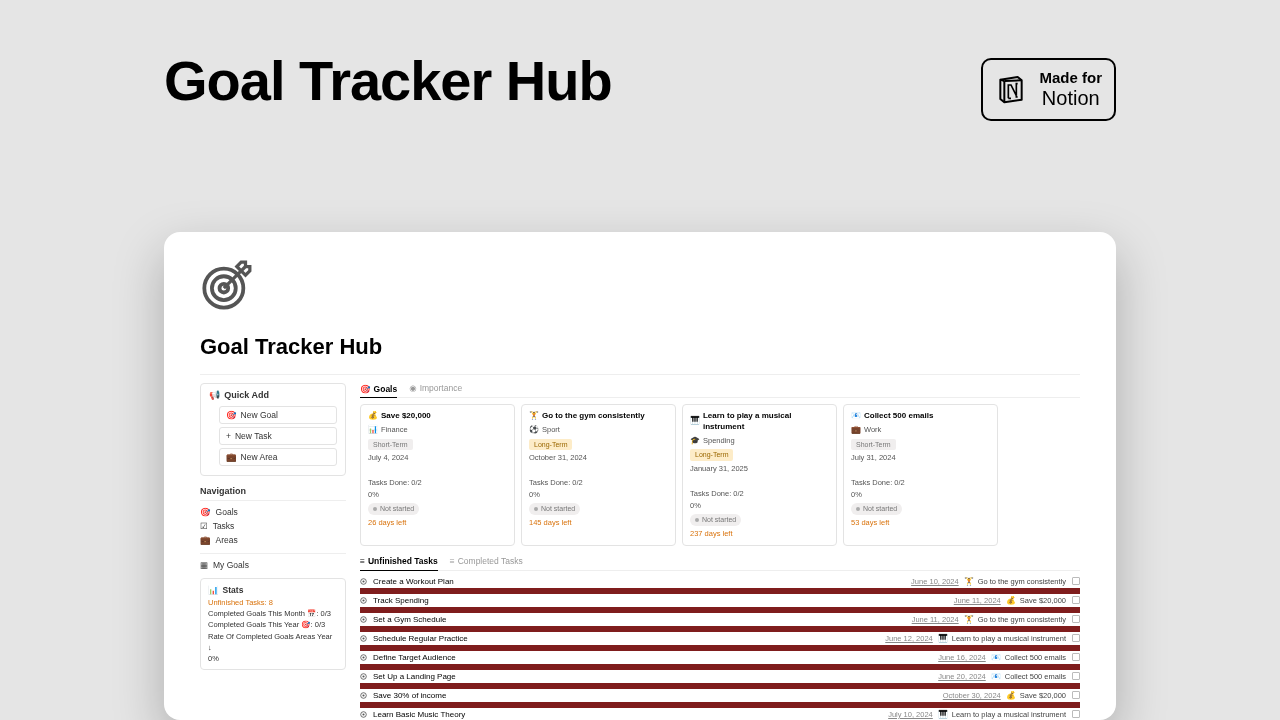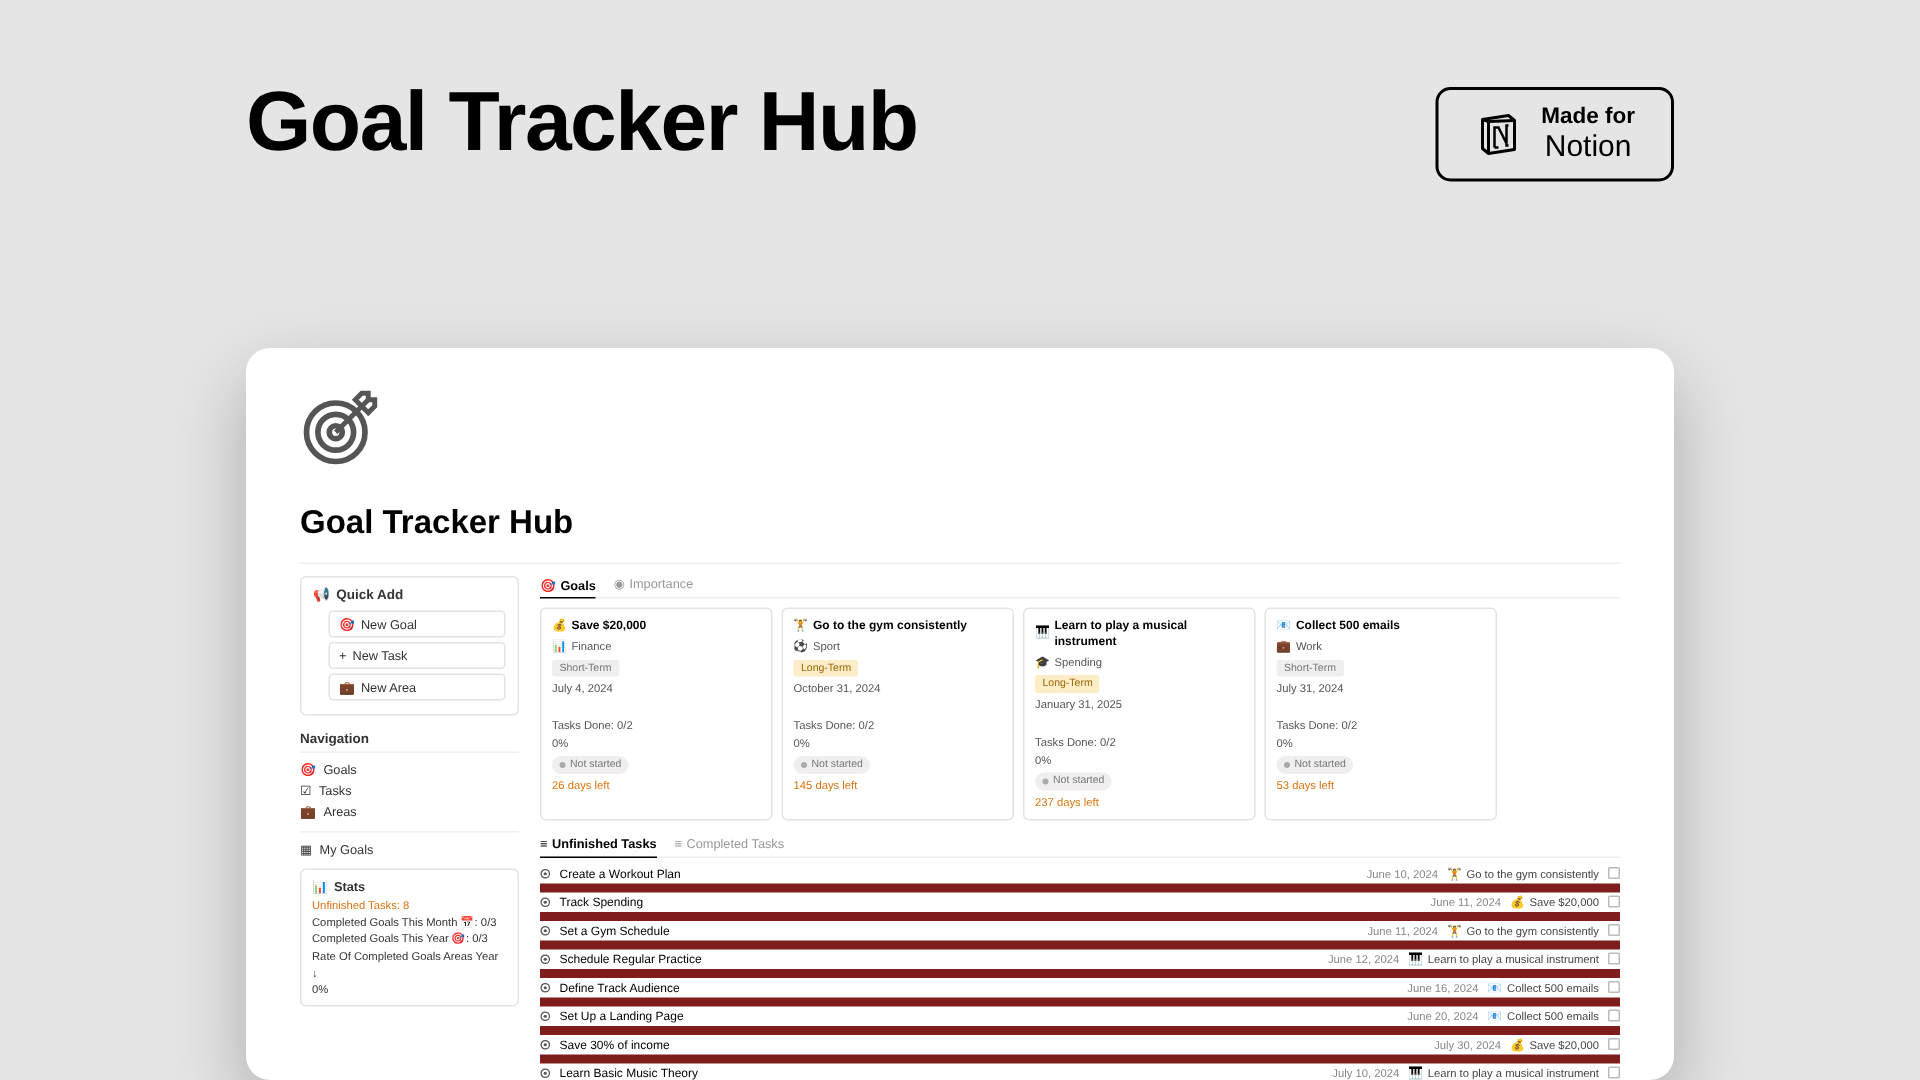--- a/index.html
+++ b/index.html
@@ -26,21 +26,21 @@
   font-size: 24px;
   color: #6b6b6b;
   margin-top: 6px;
 }
 .badge {
   position: absolute;
   top: 58px;
   right: 164px;
   border: 2px solid #000;
   border-radius: 10px;
-  padding: 10px 24px;
+  padding: 10px 12px;
   display: flex;
   align-items: center;
   gap: 12px;
   background: #e5e5e5;
 }
 .badge .icon {
   width: 32px; height: 32px;
 }
 .badge .txt { line-height: 1.1; }
 .badge .txt .l1 { font-size: 15px; font-weight:600; }
@@ -85,21 +85,21 @@
 .card .td { margin-top:15px; color:#555;}
 .card .pct { margin-top:2px; color:#555;}
 .status { display:inline-flex; align-items:center; gap:3px; background:#f0eeee; color:#777; padding:1px 5px; border-radius:8px; font-size:7px; margin-top:3px;}
 .status::before { content:""; width:4px;height:4px;border-radius:50%;background:#aaa;}
 .card .days { color:#d9730d; margin-top:3px;}
 .tasks-tabs { display:flex; gap:12px; font-size:8.5px; border-bottom:1px solid #eee; padding-bottom:4px; margin:10px 0 4px;}
 .task-row { display:flex; align-items:center; font-size:8px; padding:2px 0; border-bottom:6px solid #7f1d1d; gap:6px;}
 .task-row .bullet { width:7px;height:7px; flex-shrink:0;}
 .task-row .tname { font-weight:500; }
 .task-row .spacer { flex:1; }
-.task-row .tdate { color:#888; font-size:7.5px;}
+.task-row .tdate { color:#888; font-size:7.5px;text-decoration:underline;}
 .task-row .tgoal { display:flex; align-items:center; gap:3px; color:#444; font-size:7.5px;}
 .task-row .cb { width:8px;height:8px;border:1px solid #bbb; border-radius:1px; flex-shrink:0;}
 .miniemoji { font-size:8px; }
 </style>
 </head>
 <body>
 
 <div class="hero">
   <h1>Goal Tracker Hub</h1>
 </div>
@@ -285,21 +285,21 @@
               <span class="miniemoji">🎹</span>
               <span>Learn to play a musical instrument</span>
             </span>
             <span class="cb"></span>
           </div>
           <div class="task-row">
             <svg class="bullet" viewBox="0 0 10 10">
               <circle cx="5" cy="5" r="4" fill="none" stroke="#555" stroke-width="1.2"></circle>
               <circle cx="5" cy="5" r="1.5" fill="#555"></circle>
             </svg>
-            <span class="tname">Define Track Audience</span>
+            <span class="tname">Define Target Audience</span>
             <span class="spacer"></span>
             <span class="tdate">June 16, 2024</span>
             <span class="tgoal">
               <span class="miniemoji">📧</span>
               <span>Collect 500 emails</span>
             </span>
             <span class="cb"></span>
           </div>
           <div class="task-row">
             <svg class="bullet" viewBox="0 0 10 10">
@@ -315,21 +315,21 @@
             </span>
             <span class="cb"></span>
           </div>
           <div class="task-row">
             <svg class="bullet" viewBox="0 0 10 10">
               <circle cx="5" cy="5" r="4" fill="none" stroke="#555" stroke-width="1.2"></circle>
               <circle cx="5" cy="5" r="1.5" fill="#555"></circle>
             </svg>
             <span class="tname">Save 30% of income</span>
             <span class="spacer"></span>
-            <span class="tdate">July 30, 2024</span>
+            <span class="tdate">October 30, 2024</span>
             <span class="tgoal">
               <span class="miniemoji">💰</span>
               <span>Save $20,000</span>
             </span>
             <span class="cb"></span>
           </div>
           <div class="task-row">
             <svg class="bullet" viewBox="0 0 10 10">
               <circle cx="5" cy="5" r="4" fill="none" stroke="#555" stroke-width="1.2"></circle>
               <circle cx="5" cy="5" r="1.5" fill="#555"></circle>

